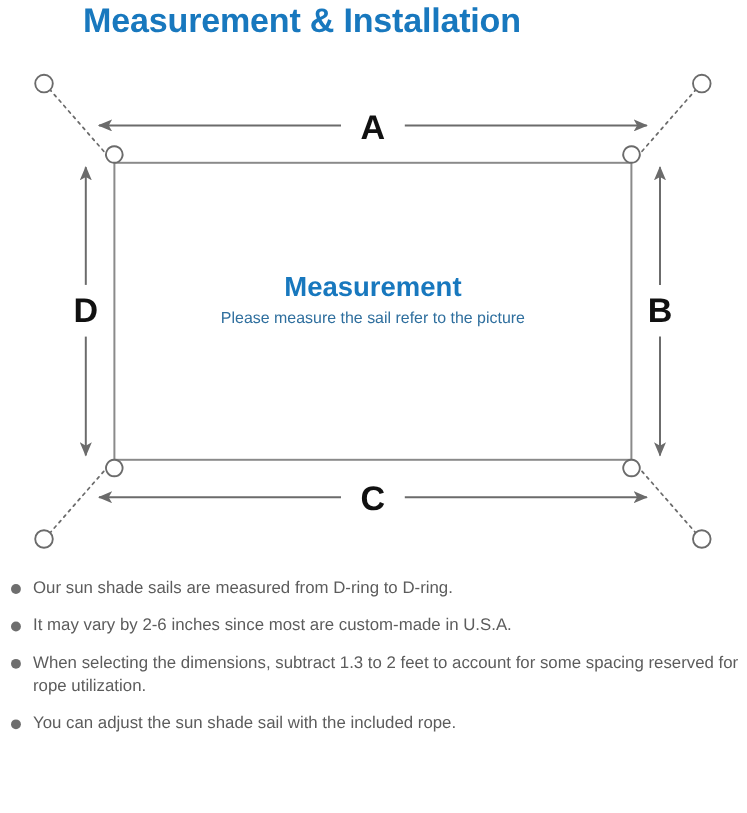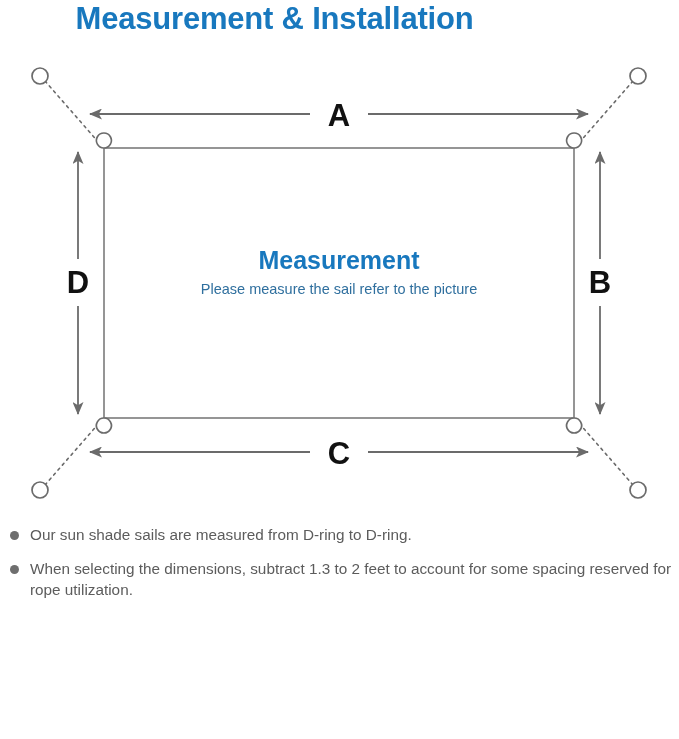--- a/index.html
+++ b/index.html
@@ -157,15 +157,23 @@
 </svg>
 </div>
 
 <ul id="notes-list">
   <li class="note-item">
     <span class="note-bullet"></span>
     <span class="note-text">Our sun shade sails are measured from D-ring to D-ring.</span>
   </li>
   <li class="note-item">
     <span class="note-bullet"></span>
+    <span class="note-text">It may vary by 2-6 inches since most are custom-made in U.S.A.</span>
+  </li>
+  <li class="note-item">
+    <span class="note-bullet"></span>
     <span class="note-text">When selecting the dimensions, subtract 1.3 to 2 feet to account for some spacing reserved for rope utilization.</span>
+  </li>
+  <li class="note-item">
+    <span class="note-bullet"></span>
+    <span class="note-text">You can adjust the sun shade sail with the included rope.</span>
   </li>
 </ul>
 
 </body></html>

